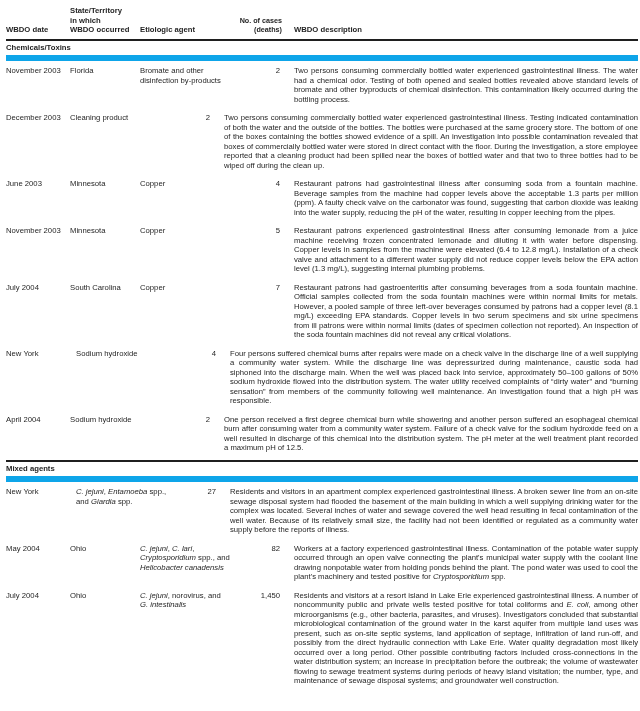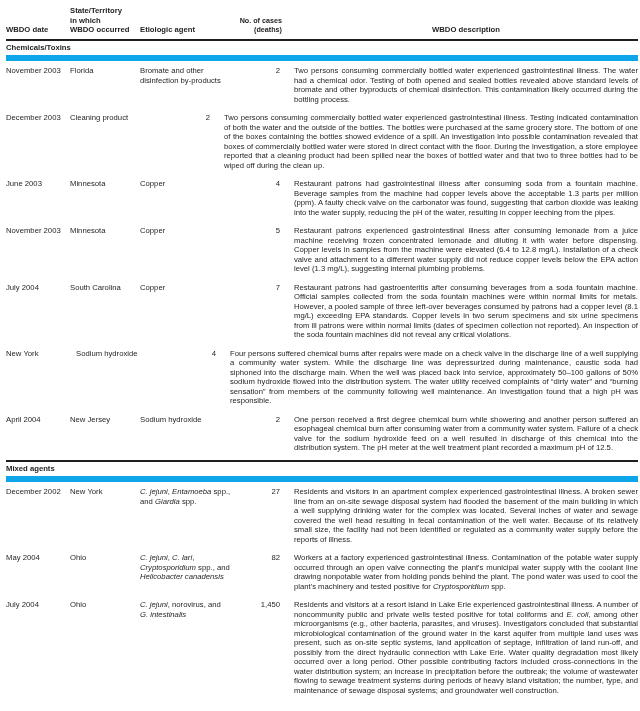--- a/index.html
+++ b/index.html
@@ -18,21 +18,21 @@
   .c-cases { width: 47px; flex: none; text-align: right; padding-right: 2px; }
   .c-desc  { flex: 1 1 auto; margin-left: 8px; text-align: justify; text-justify: inter-word; }
   .thead {
     align-items: flex-end; font-weight: bold;
     padding-top: 2px; padding-bottom: 4px;
     border-bottom: 2px solid #1f1f1f;
   }
   .thead .c { white-space: pre-line; }
   .thead .c-state, .thead .c-agent, .thead .c-desc { text-align: left; }
   .thead .c-cases { text-align: right; padding-right: 0; font-size: 7.2px; }
-  .thead .c-desc { text-align: center; }
+  .thead .c-desc { }
   .section-title {
     font-weight: bold; padding: 2px 0 3px 0;
     border-bottom: 6px solid #0ea5e9;
   }
   .section-sep { border-top: 2px solid #1f1f1f; margin-top: 6px; }
   .row { margin-top: 5px; margin-bottom: 9px; }
   .row:last-child { margin-bottom: 7px; }
   i { font-style: italic; }
 </style>
 </head>
@@ -95,32 +95,30 @@
 
     <div class="cols row">
       <div class="c c-state">New York</div>
       <div class="c c-agent">Sodium hydroxide</div>
       <div class="c c-cases">4</div>
       <div class="c c-desc">Four persons suffered chemical burns after repairs were made on a check valve in the discharge line of a well supplying a community water system. While the discharge line was depressurized during maintenance, caustic soda had siphoned into the discharge main. When the well was placed back into service, approximately 50–100 gallons of 50% sodium hydroxide flowed into the distribution system. The water utility received complaints of “dirty water” and “burning sensation” from members of the community following well maintenance. An investigation found that a high pH was responsible.</div>
     </div>
 
     <div class="cols row">
       <div class="c c-date">April 2004</div>
-      <div class="c c-state">New Jersey</div>
       <div class="c c-agent">Sodium hydroxide</div>
       <div class="c c-cases">2</div>
       <div class="c c-desc">One person received a first degree chemical burn while showering and another person suffered an esophageal chemical burn after consuming water from a community water system. Failure of a check valve for the sodium hydroxide feed on a well resulted in discharge of this chemical into the distribution system. The pH meter at the well treatment plant recorded a maximum pH of 12.5.</div>
     </div>
   </div>
 
   <div class="section section-sep">
     <div class="section-title">Mixed agents</div>
 
     <div class="cols row">
-      <div class="c c-date">December 2002</div>
       <div class="c c-state">New York</div>
       <div class="c c-agent"><i>C. jejuni</i>, <i>Entamoeba</i> spp., and <i>Giardia</i> spp.</div>
       <div class="c c-cases">27</div>
       <div class="c c-desc">Residents and visitors in an apartment complex experienced gastrointestinal illness. A broken sewer line from an on-site sewage disposal system had flooded the basement of the main building in which a well supplying drinking water for the complex was located. Several inches of water and sewage covered the well head resulting in fecal contamination of the well water. Because of its relatively small size, the facility had not been identified or regulated as a community water supply before the reports of illness.</div>
     </div>
 
     <div class="cols row">
       <div class="c c-date">May 2004</div>
       <div class="c c-state">Ohio</div>
       <div class="c c-agent"><i>C. jejuni</i>, <i>C. lari</i>, <i>Cryptosporidium</i> spp., and <i>Helicobacter canadensis</i></div>

